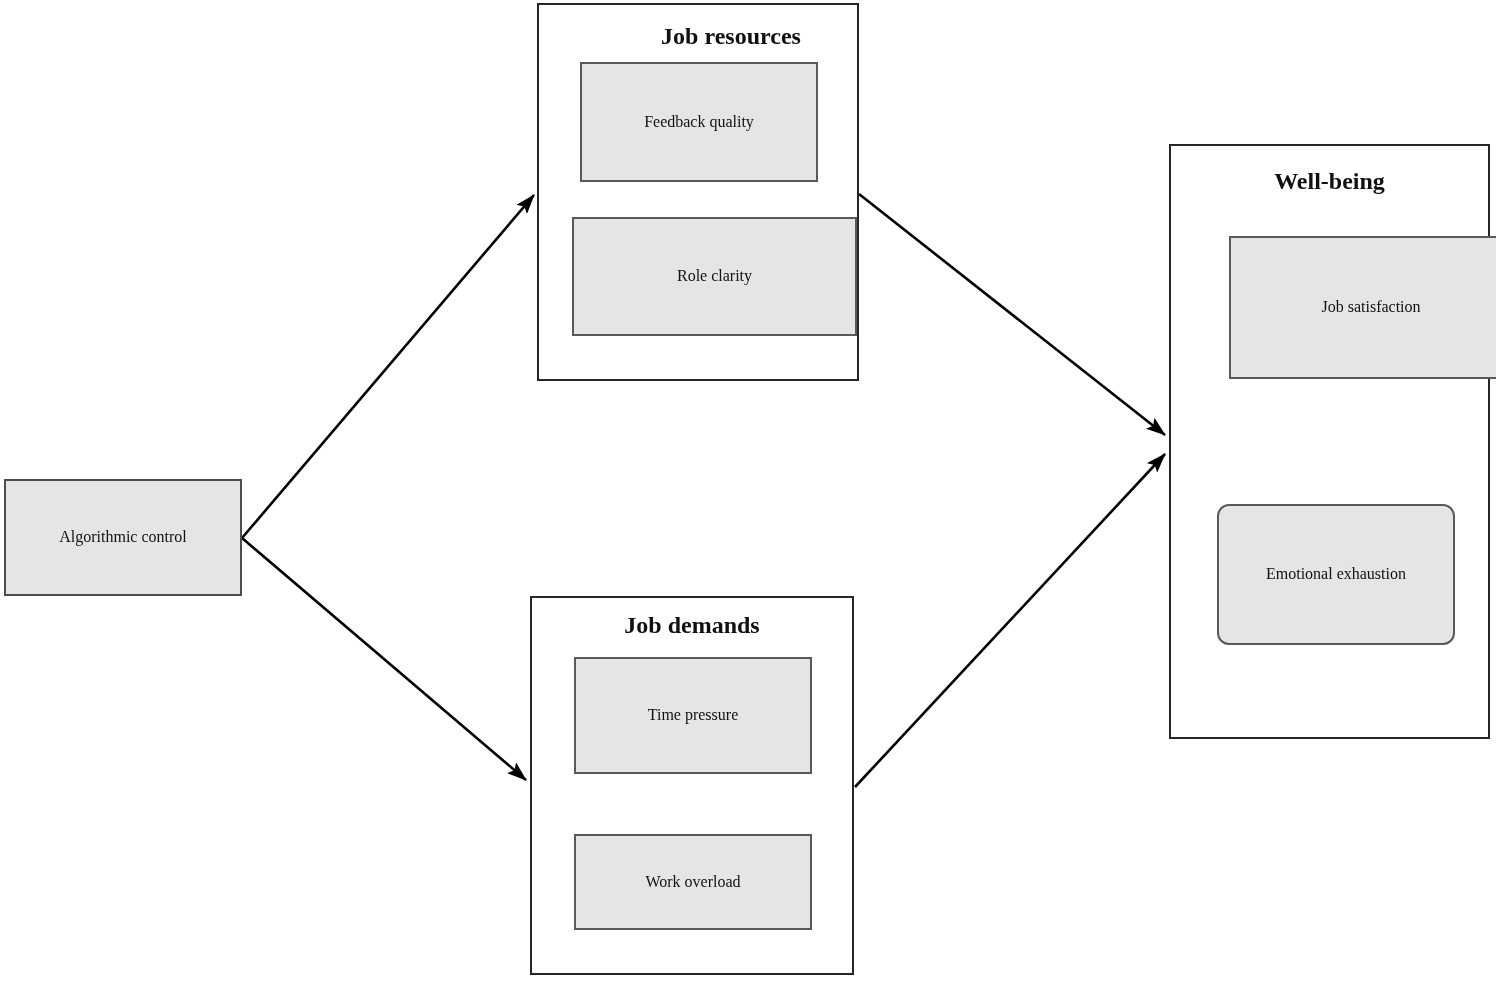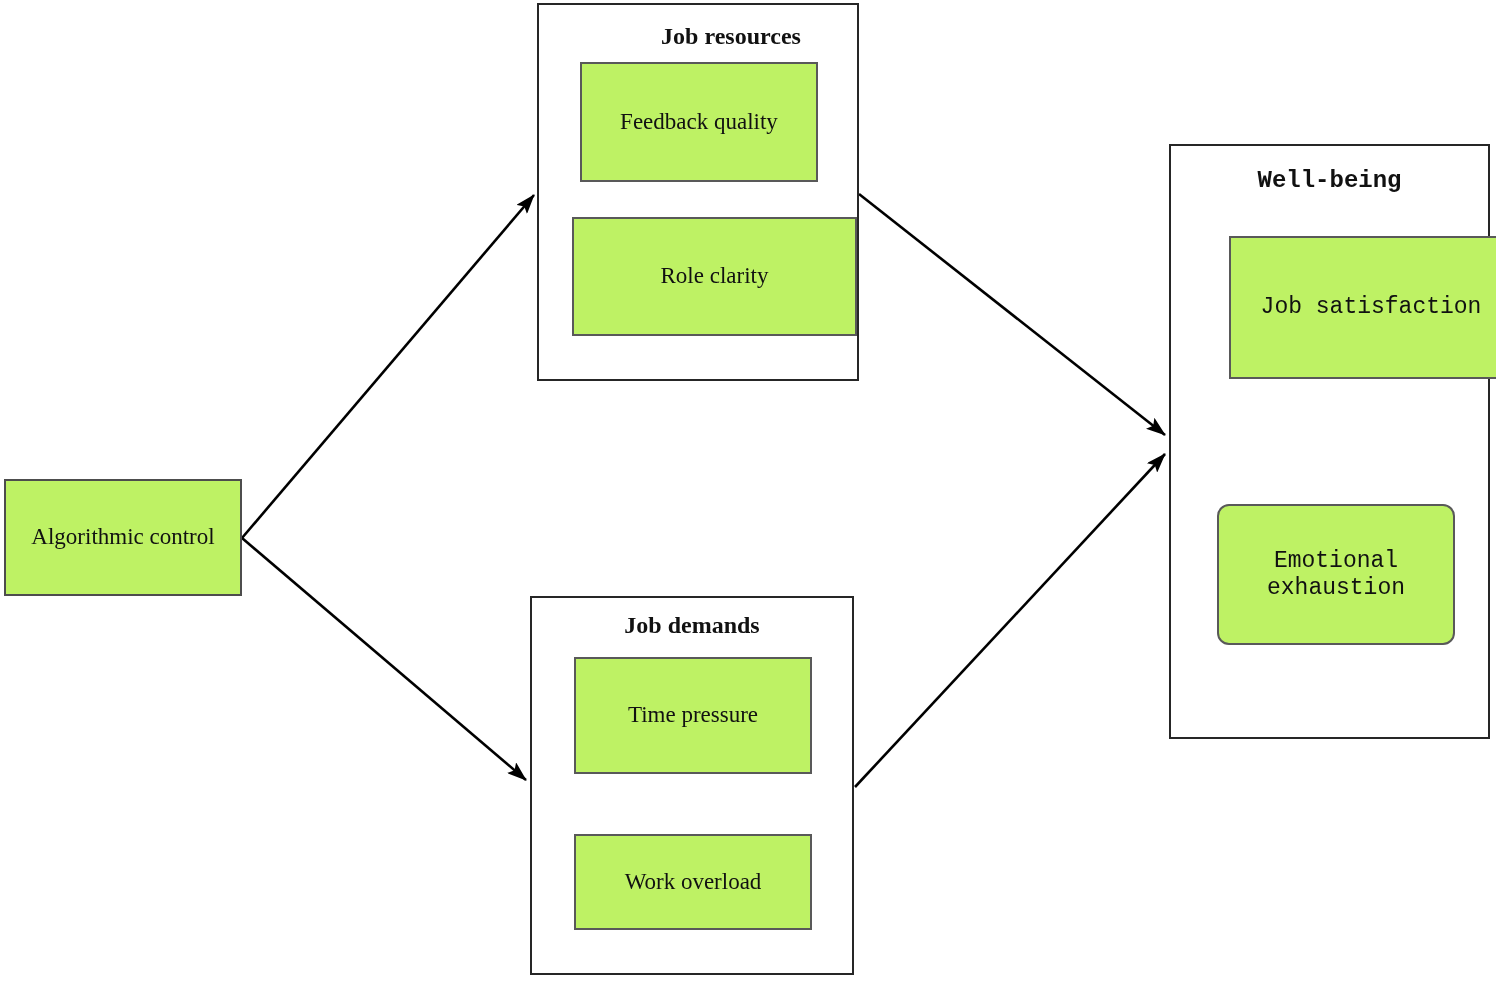--- a/index.html
+++ b/index.html
@@ -23,27 +23,27 @@
     width: 1496px;
     height: 982px;
     pointer-events: none;
   }
   .arrows line {
     stroke: #000000;
     stroke-width: 2.6;
   }
   .node {
     position: absolute;
-    background: #bef264;
+    background: #e5e5e5;
     display: flex;
     align-items: center;
     justify-content: center;
     text-align: center;
     box-sizing: border-box;
-    font-size: 23px;
+    font-size: 16px;
     line-height: 1.15;
   }
   .node.simple {
     border: 2px solid #4d4d4d;
   }
   .group {
     position: absolute;
     background: #ffffff;
     border: 2px solid #262626;
     box-sizing: border-box;
@@ -95,21 +95,21 @@
   <div class="group" style="left:530px; top:596px; width:324px; height:379px;">
     <div class="group-title" style="top:14px;font-family:Liberation Serif, serif;">Job demands</div>
     <div class="node inner" style="left:42px; top:59px; width:238px; height:117px;">
       <span>Time pressure</span>
     </div>
     <div class="node inner" style="left:42px; top:236px; width:238px; height:96px;">
       <span>Work overload</span>
     </div>
   </div>
 
-  <div class="group" style="left:1169px; top:144px; width:321px; height:595px;font-family:Liberation Mono, monospace;">
+  <div class="group" style="left:1169px; top:144px; width:321px; height:595px;">
     <div class="group-title" style="top:22px;">Well-being</div>
     <div class="node inner" style="left:58px; top:90px; width:284px; height:143px;">
       <span>Job satisfaction</span>
     </div>
     <div class="node inner" style="left:46px; top:358px; width:238px; height:141px;border-radius:12px;">
       <span>Emotional exhaustion</span>
     </div>
   </div>
 
 </div>

